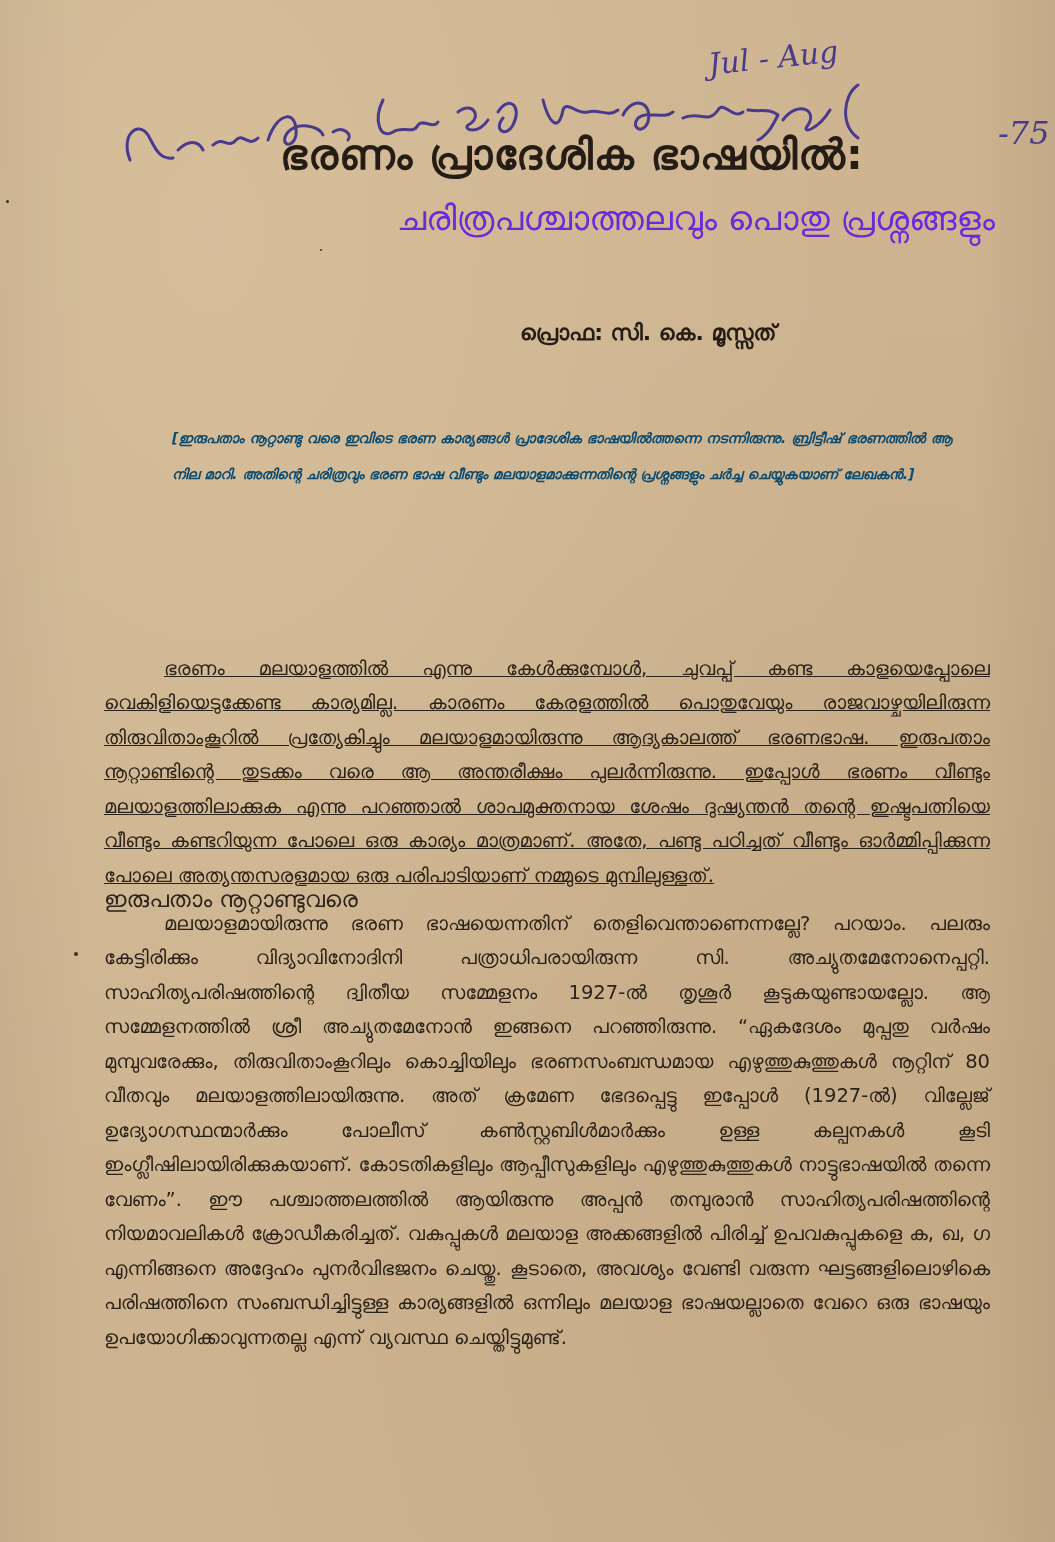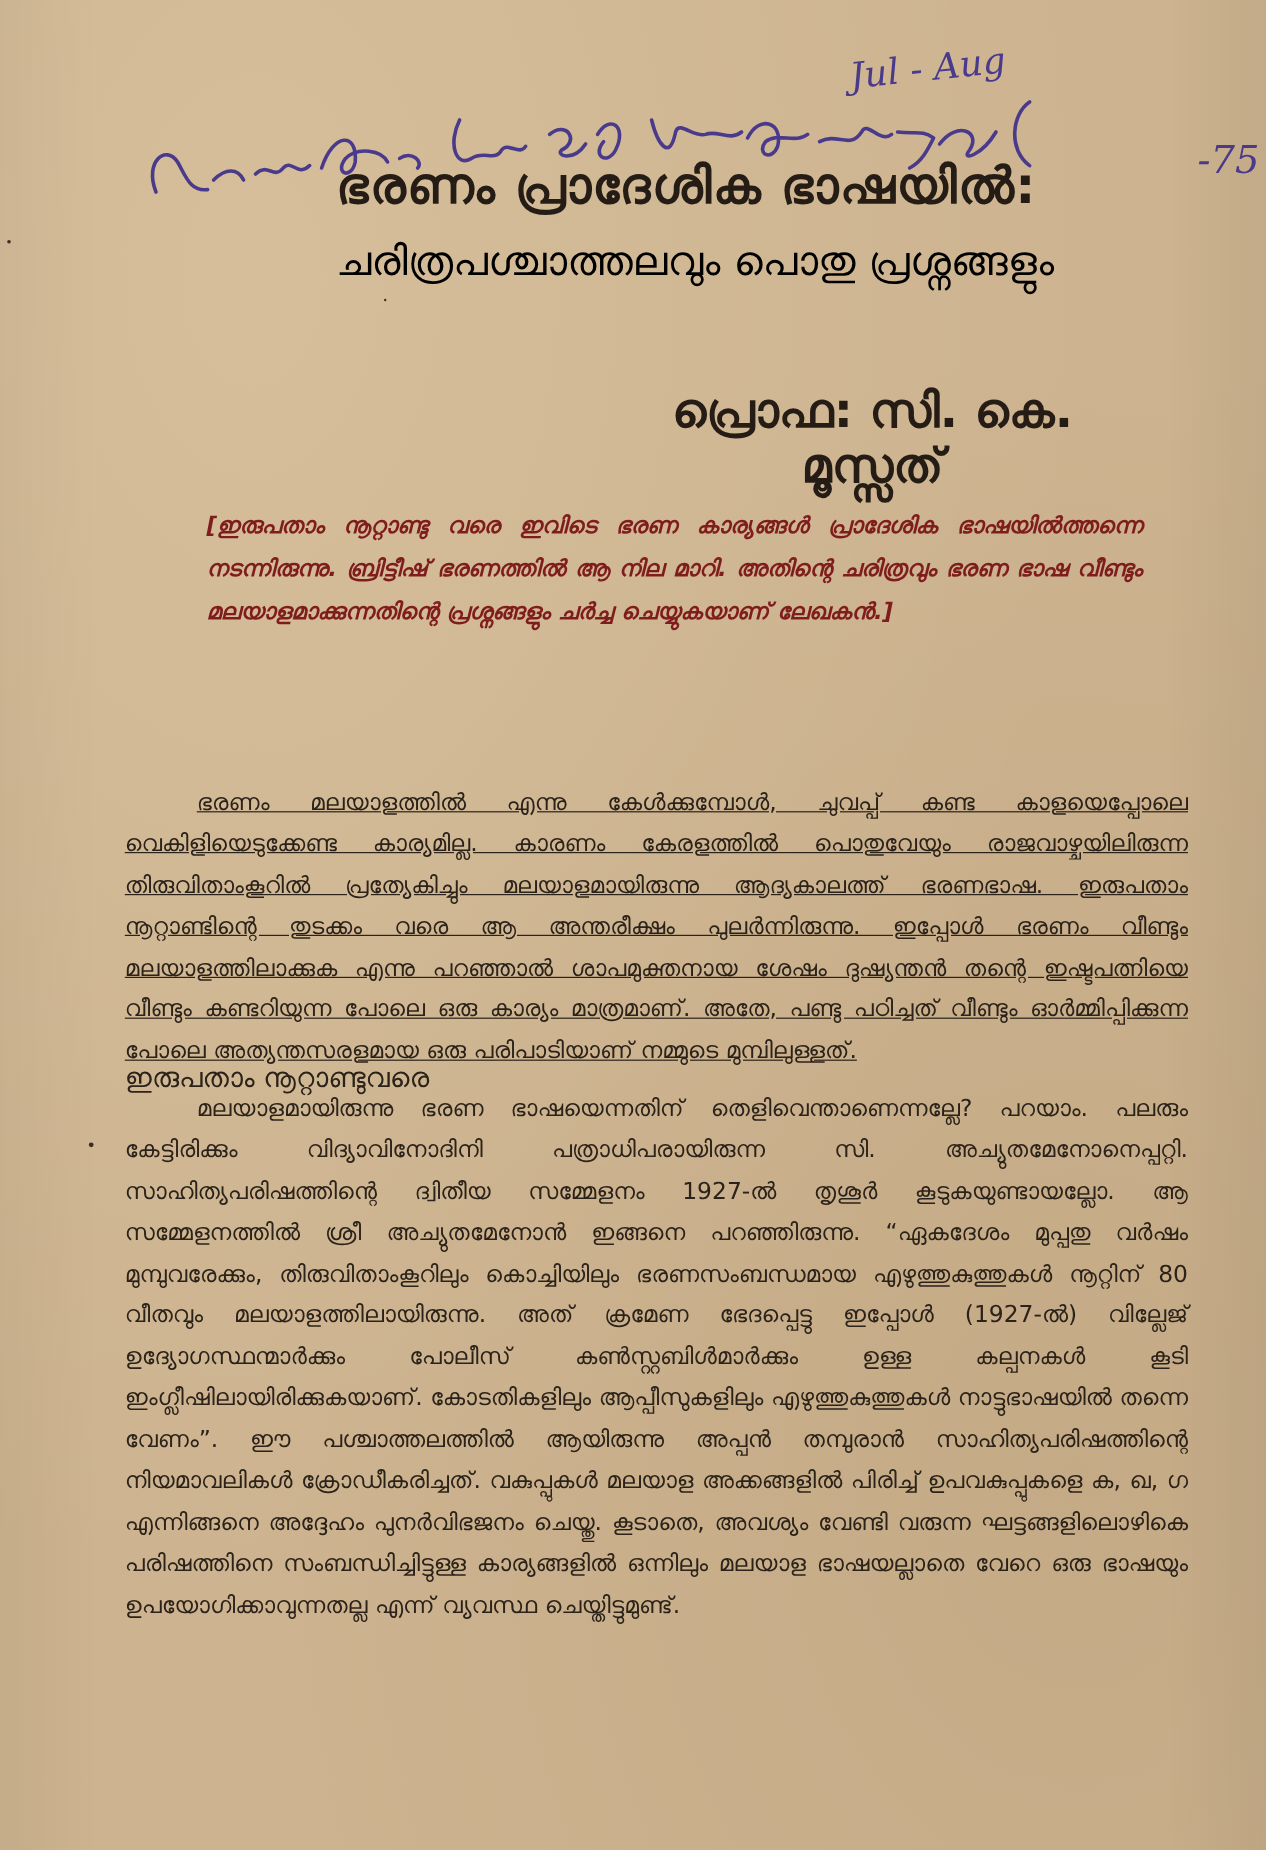--- a/index.html
+++ b/index.html
@@ -41,44 +41,44 @@
     width: 740px;
     font-size: 42px;
     font-weight: bold;
     letter-spacing: 1px;
     color: #241c15;
   }
   .subtitle {
     position: absolute;
     left: 280px; top: 198px;
     width: 715px;
-    text-align: left;
+    text-align: right;
     font-size: 34px;
-    color: #000000;
+    color: #6d28d9;
   }
   .byline {
     position: absolute;
-    left: 496px; top: 320px;
+    left: 520px; top: 320px;
     width: 462px;
-    text-align: center;
-    font-size: 40px;
+    text-align: left;
+    font-size: 22px;
     font-weight: bold;
     color: #241c15;
   }
 
   .abstract {
     position: absolute;
     left: 172px; top: 420px;
     width: 780px;
-    font-size: 19px;
+    font-size: 14px;
     font-weight: bold;
     font-style: italic;
     line-height: 36px;
     text-align: justify;
-    color: #7f1d1d;
+    color: #0c4a6e;
   }
 
   .para {
     position: absolute;
     left: 104px;
     width: 886px;
     font-size: 19.5px;
     line-height: 34.5px;
     text-align: justify;
     text-indent: 60px;

